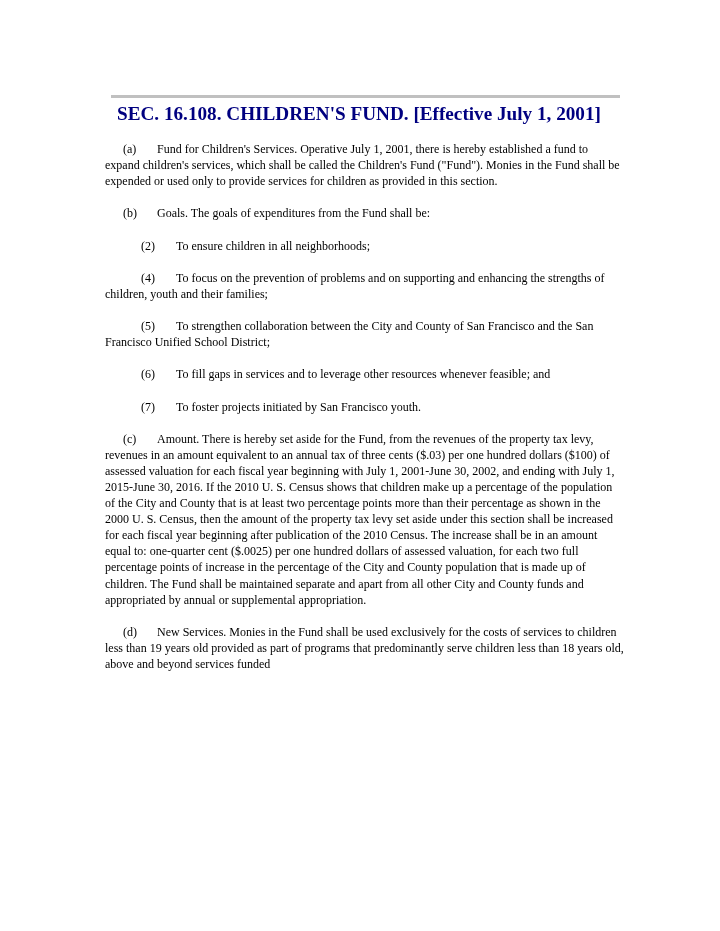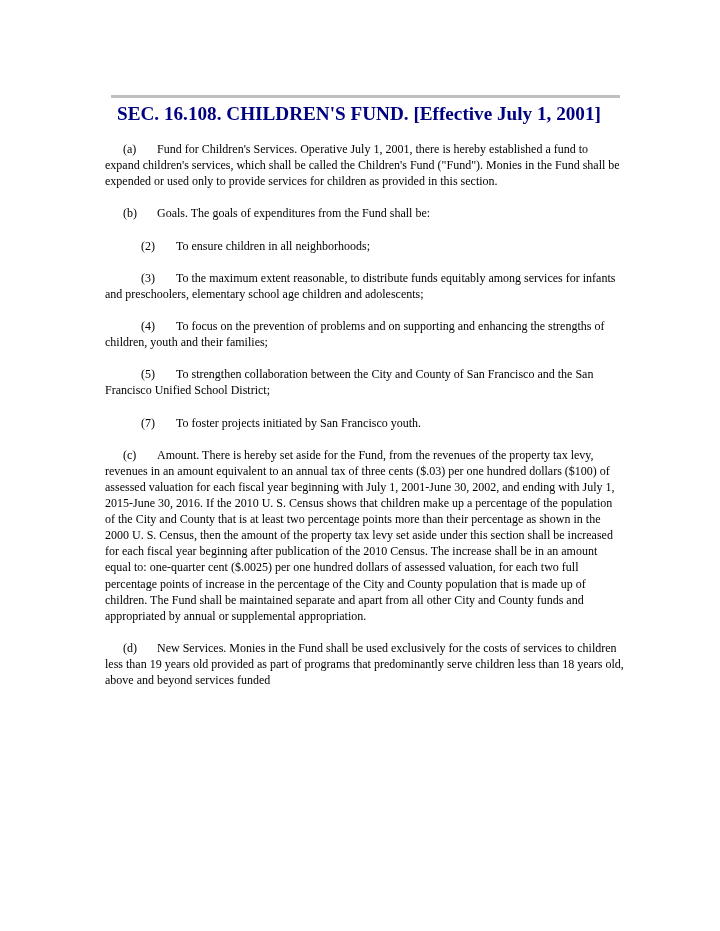--- a/index.html
+++ b/index.html
@@ -71,26 +71,26 @@
   <h1 class="heading">SEC. 16.108.  CHILDREN'S FUND.  [Effective July 1, 2001]</h1>
 
   <div class="body-text">
     <p class="para lvl1"><span class="lead"><span class="marker">(a)</span></span><span>Fund for Children's Services. Operative July 1, 2001, there is hereby established a fund to expand children's services, which shall be called the Children's Fund ("Fund"). Monies in the Fund shall be expended or used only to provide services for children as provided in this section.</span></p>
 
     <p class="para lvl1"><span class="lead"><span class="marker">(b)</span></span><span>Goals. The goals of expenditures from the Fund shall be:</span></p>
 
 
     <p class="para lvl2"><span class="lead"><span class="marker">(2)</span></span><span>To ensure children in all neighborhoods;</span></p>
 
-    <p class="para lvl2"><span class="lead"><span class="marker">(3)</span></span><span>To the maximum extent reasonable, to distribute funds equitably among services for infants and preschoolers, elementary school age children and adolescents;</span></p>
 
     <p class="para lvl2"><span class="lead"><span class="marker">(4)</span></span><span>To focus on the prevention of problems and on supporting and enhancing the strengths of children, youth and their families;</span></p>
 
     <p class="para lvl2"><span class="lead"><span class="marker">(5)</span></span><span>To strengthen collaboration between the City and County of San Francisco and the San Francisco Unified School District;</span></p>
 
+    <p class="para lvl2"><span class="lead"><span class="marker">(6)</span></span><span>To fill gaps in services and to leverage other resources whenever feasible; and</span></p>
 
     <p class="para lvl2"><span class="lead"><span class="marker">(7)</span></span><span>To foster projects initiated by San Francisco youth.</span></p>
 
     <p class="para lvl1"><span class="lead"><span class="marker">(c)</span></span><span>Amount. There is hereby set aside for the Fund, from the revenues of the property tax levy, revenues in an amount equivalent to an annual tax of three cents ($.03) per one hundred dollars ($100) of assessed valuation for each fiscal year beginning with July 1, 2001-June 30, 2002, and ending with July 1, 2015-June 30, 2016. If the 2010 U. S. Census shows that children make up a percentage of the population of the City and County that is at least two percentage points more than their percentage as shown in the 2000 U. S. Census, then the amount of the property tax levy set aside under this section shall be increased for each fiscal year beginning after publication of the 2010 Census. The increase shall be in an amount equal to: one-quarter cent ($.0025) per one hundred dollars of assessed valuation, for each two full percentage points of increase in the percentage of the City and County population that is made up of children. The Fund shall be maintained separate and apart from all other City and County funds and appropriated by annual or supplemental appropriation.</span></p>
 
     <p class="para lvl1"><span class="lead"><span class="marker">(d)</span></span><span>New Services. Monies in the Fund shall be used exclusively for the costs of services to children less than 19 years old provided as part of programs that predominantly serve children less than 18 years old, above and beyond services funded</span></p>
   </div>
 </div>
 
 </body></html>

